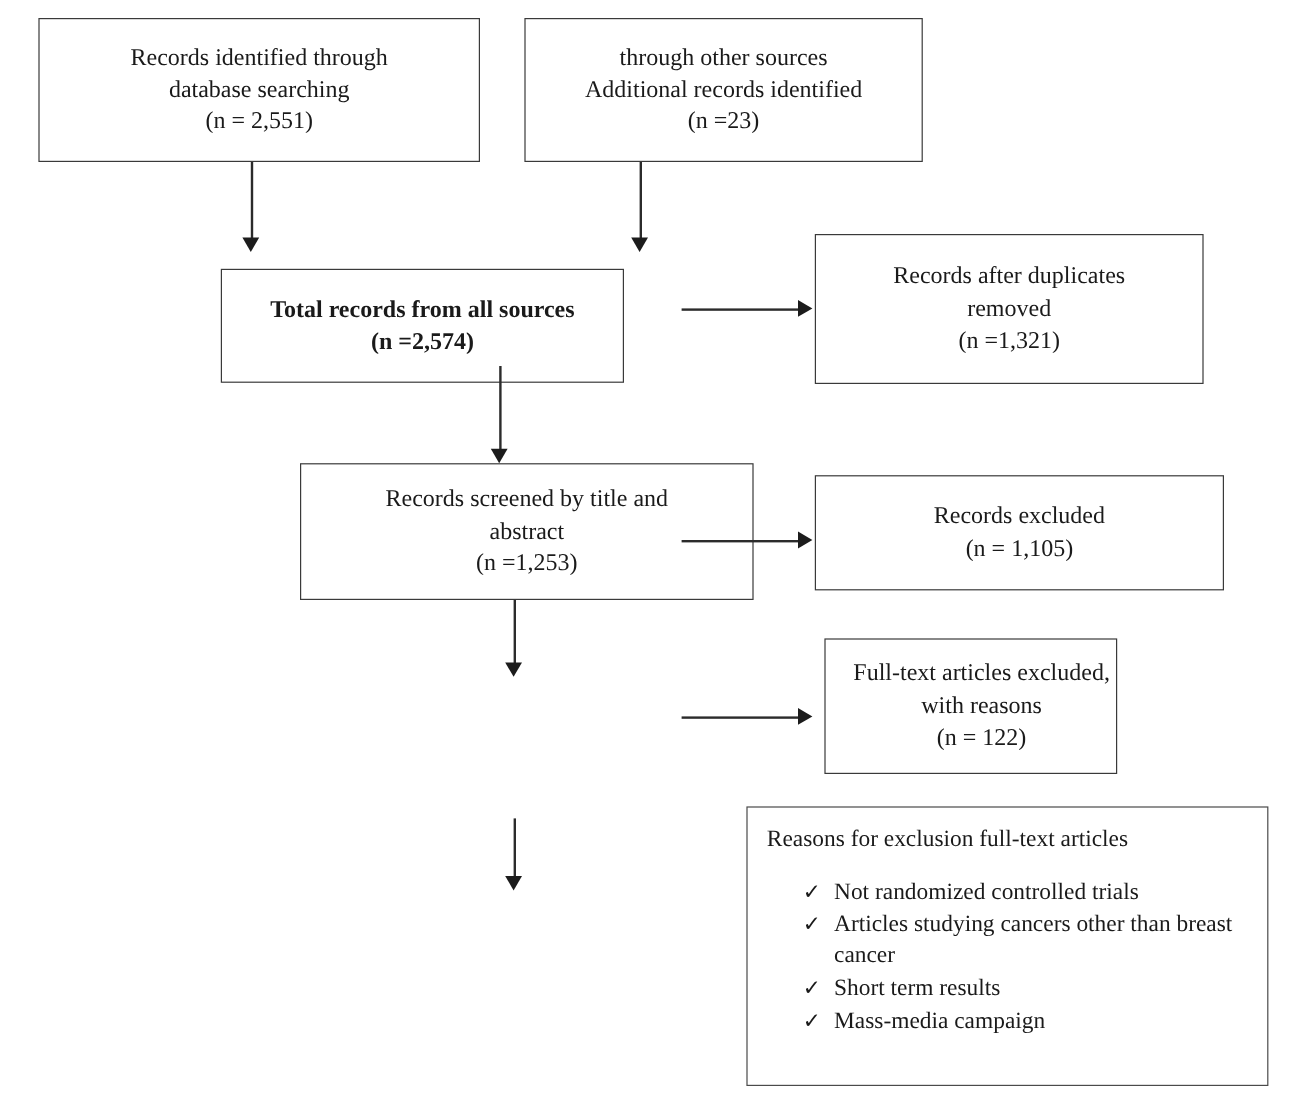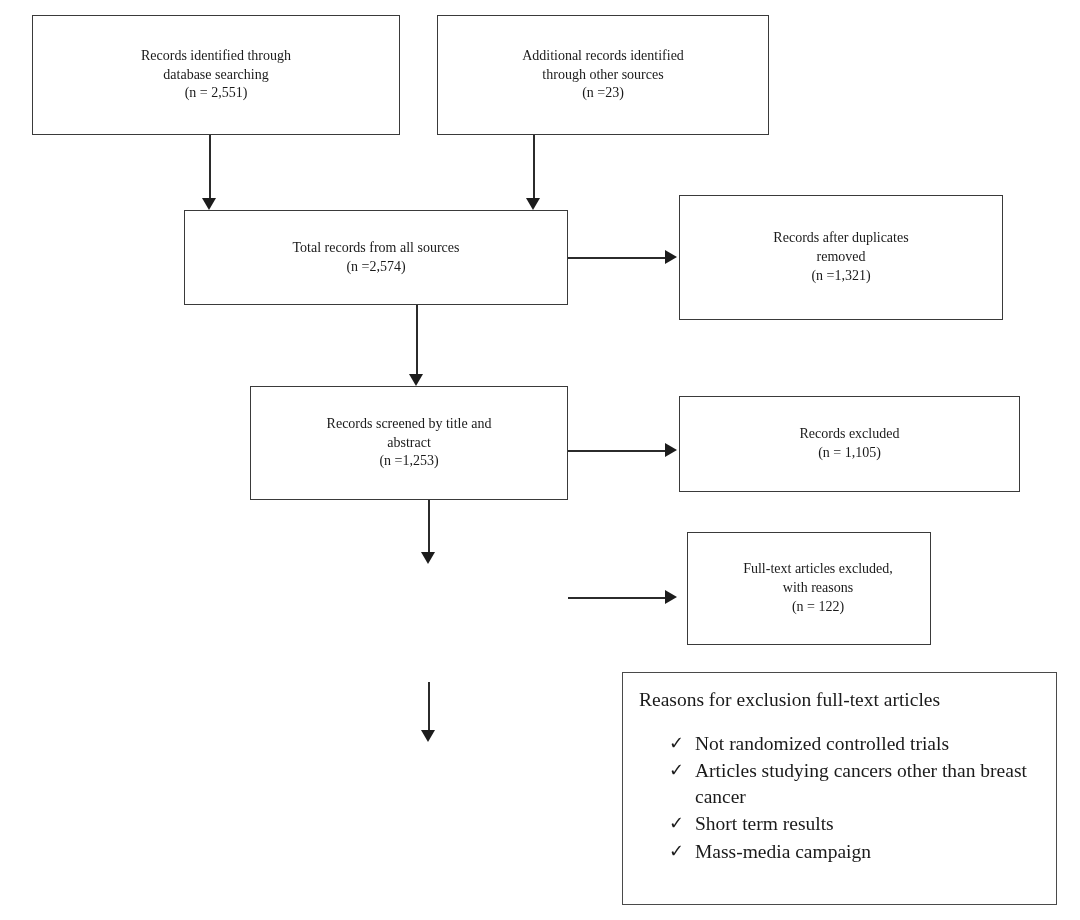--- a/index.html
+++ b/index.html
@@ -19,21 +19,21 @@
   .box {
     position: absolute;
     box-sizing: border-box;
     border: 1.6px solid #3a3a3a;
     background: #ffffff;
     display: flex;
     flex-direction: column;
     align-items: center;
     justify-content: center;
     text-align: center;
-    font-size: 14px;
+    font-size: 20px;
     line-height: 1.34;
     padding: 2px 6px;
   }
   .box .ln { display: block; white-space: nowrap; }
   
   .vline {
     position: absolute;
     width: 0;
     border-left: 2px solid #2b2b2b;
   }
@@ -97,49 +97,49 @@
 
 <div id="canvas">
 
   <div class="box" style="left:32px; top:15px; width:368px; height:120px;">
     <span class="ln">Records identified through</span>
     <span class="ln">database searching</span>
     <span class="ln">(n = 2,551)</span>
   </div>
 
   <div class="box" style="left:437px; top:15px; width:332px; height:120px;">
+    <span class="ln">through other sources</span>
     <span class="ln">Additional records identified</span>
-    <span class="ln">through other sources</span>
     <span class="ln">(n =23)</span>
   </div>
 
   <div class="vline" style="left:209px; top:135px; height:64px;"></div>
   <div class="arrow-down" style="left:202px; top:198px;"></div>
 
   <div class="vline" style="left:533px; top:135px; height:64px;"></div>
   <div class="arrow-down" style="left:526px; top:198px;"></div>
 
-  <div class="box" style="left:184px; top:210px; width:384px; height:95px;">
+  <div class="box" style="left:184px; top:224px; width:336px; height:95px;font-weight:bold;">
     <span class="ln">Total records from all sources</span>
     <span class="ln">(n =2,574)</span>
   </div>
 
   <div class="hline" style="left:568px; top:257px; width:98px;"></div>
   <div class="arrow-right" style="left:665px; top:250px;"></div>
 
   <div class="box" style="left:679px; top:195px; width:324px; height:125px;">
     <span class="ln">Records after duplicates</span>
     <span class="ln">removed</span>
     <span class="ln">(n =1,321)</span>
   </div>
 
   <div class="vline" style="left:416px; top:305px; height:70px;"></div>
   <div class="arrow-down" style="left:409px; top:374px;"></div>
 
-  <div class="box" style="left:250px; top:386px; width:318px; height:114px;">
+  <div class="box" style="left:250px; top:386px; width:378px; height:114px;">
     <span class="ln">Records screened by title and</span>
     <span class="ln">abstract</span>
     <span class="ln">(n =1,253)</span>
   </div>
 
   <div class="hline" style="left:568px; top:450px; width:98px;"></div>
   <div class="arrow-right" style="left:665px; top:443px;"></div>
 
   <div class="box" style="left:679px; top:396px; width:341px; height:96px;">
     <span class="ln">Records excluded</span>

